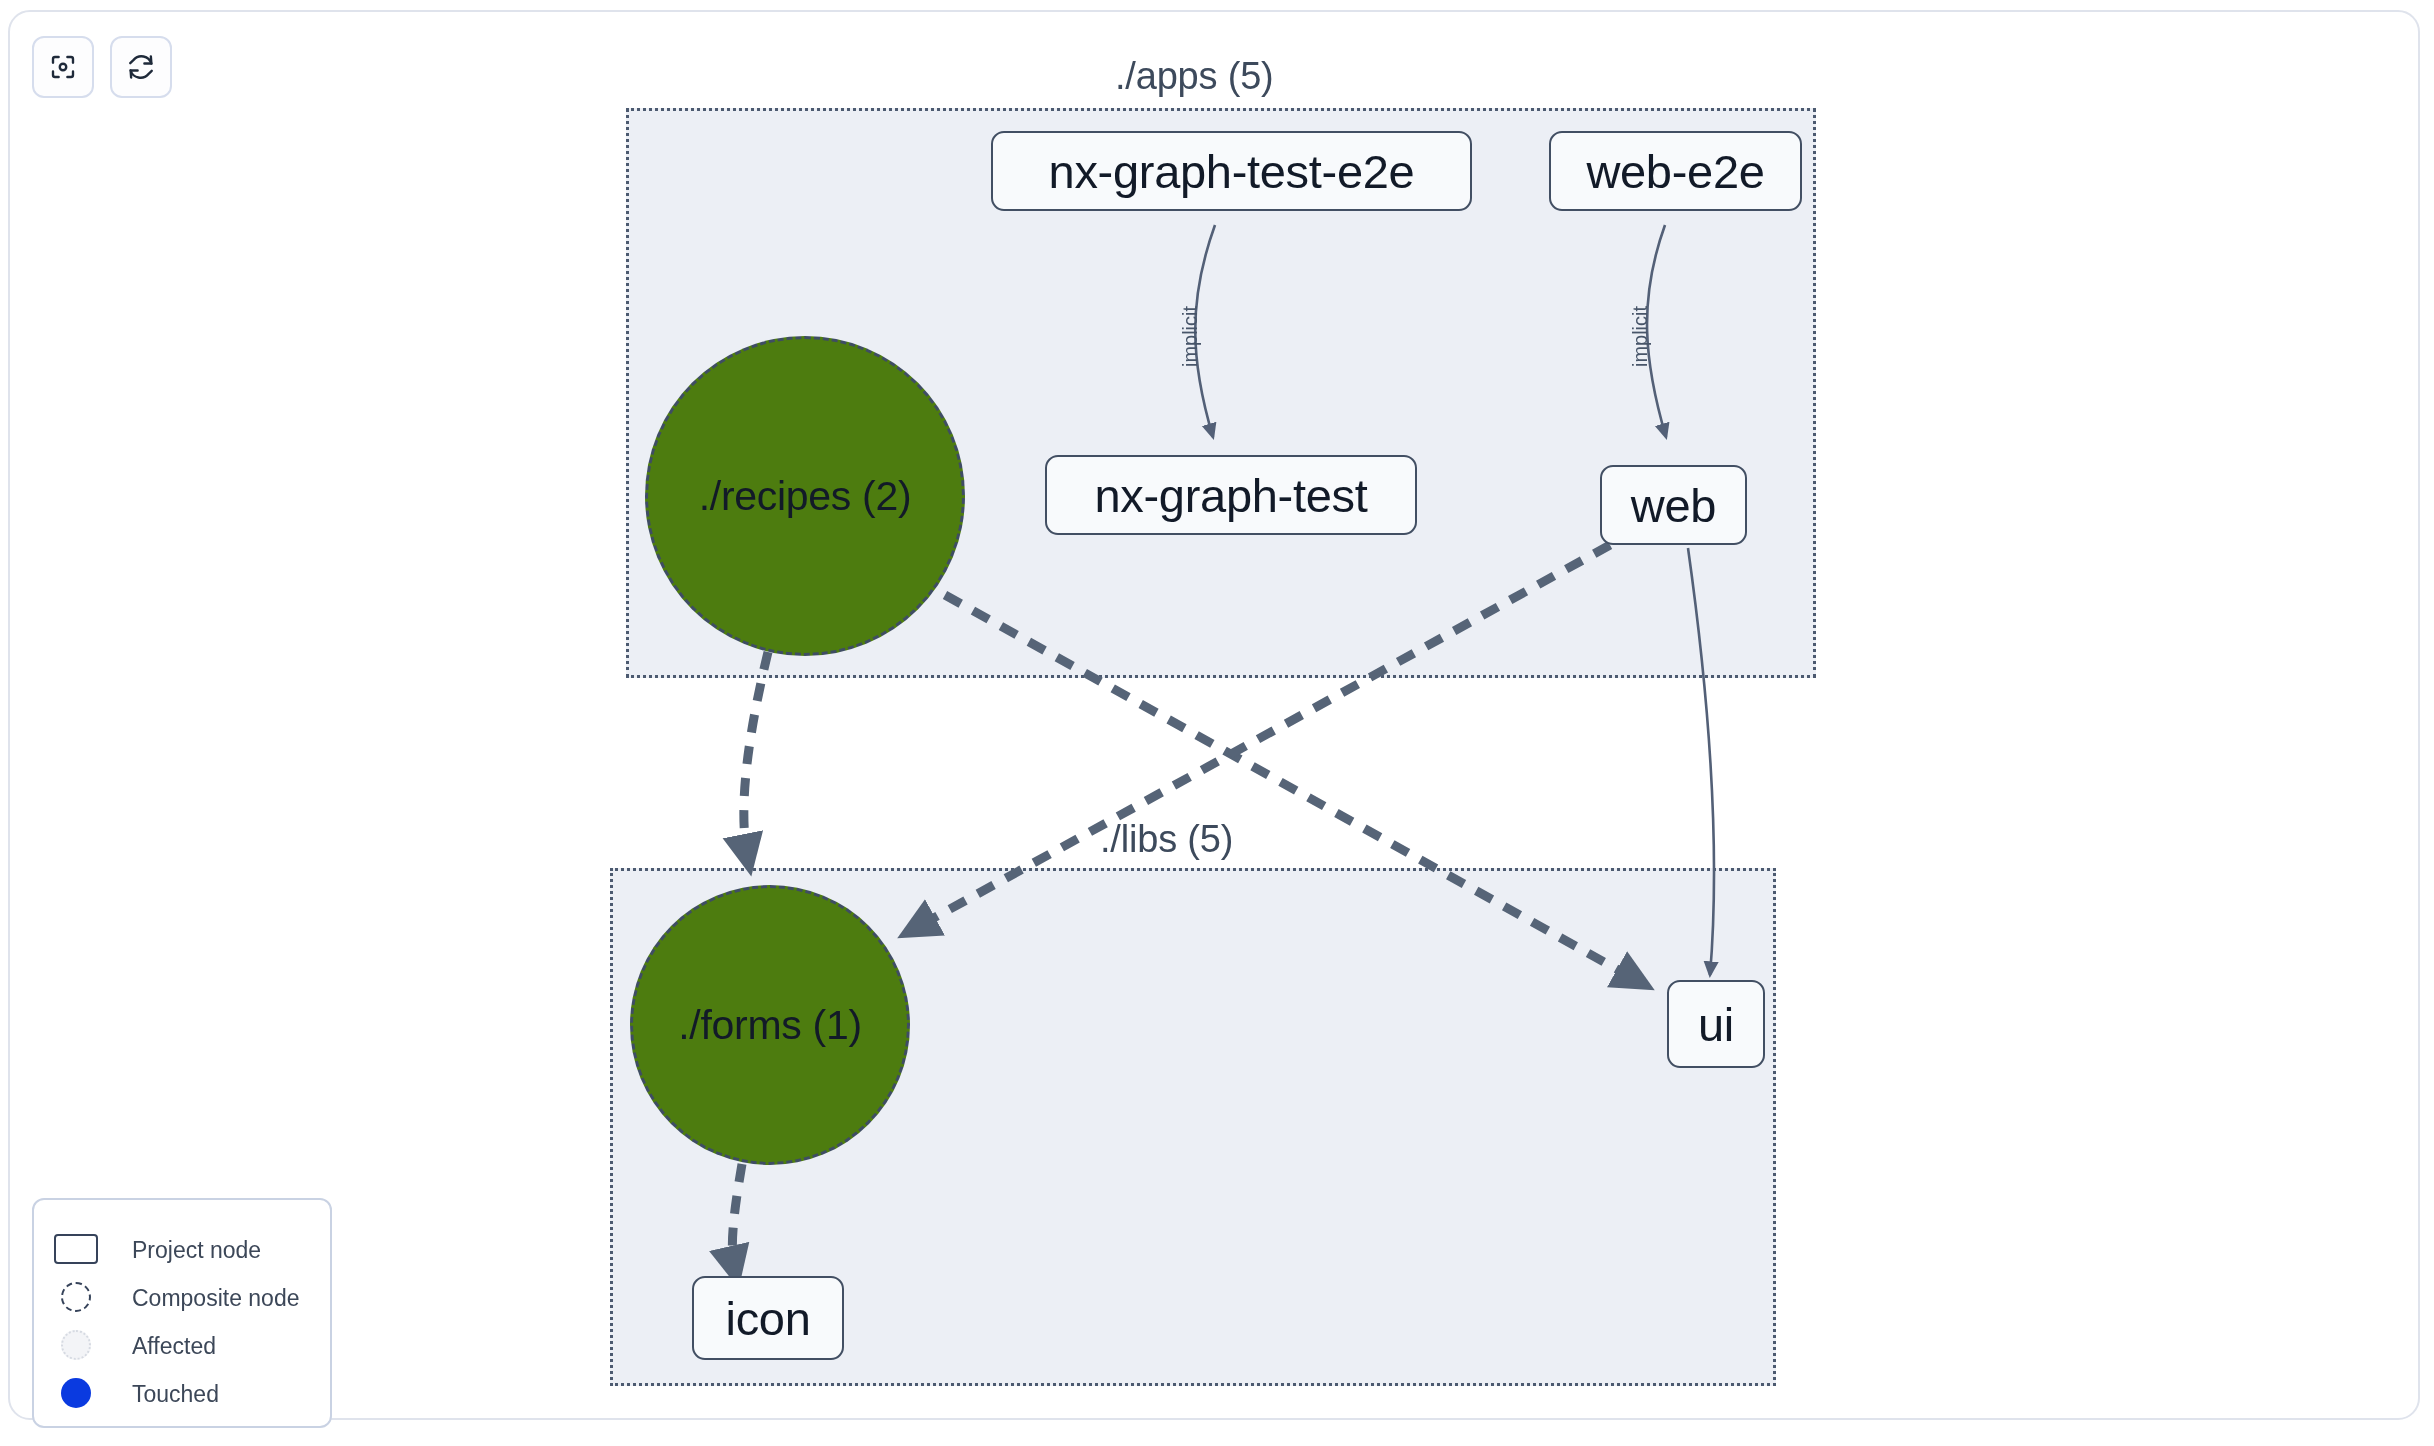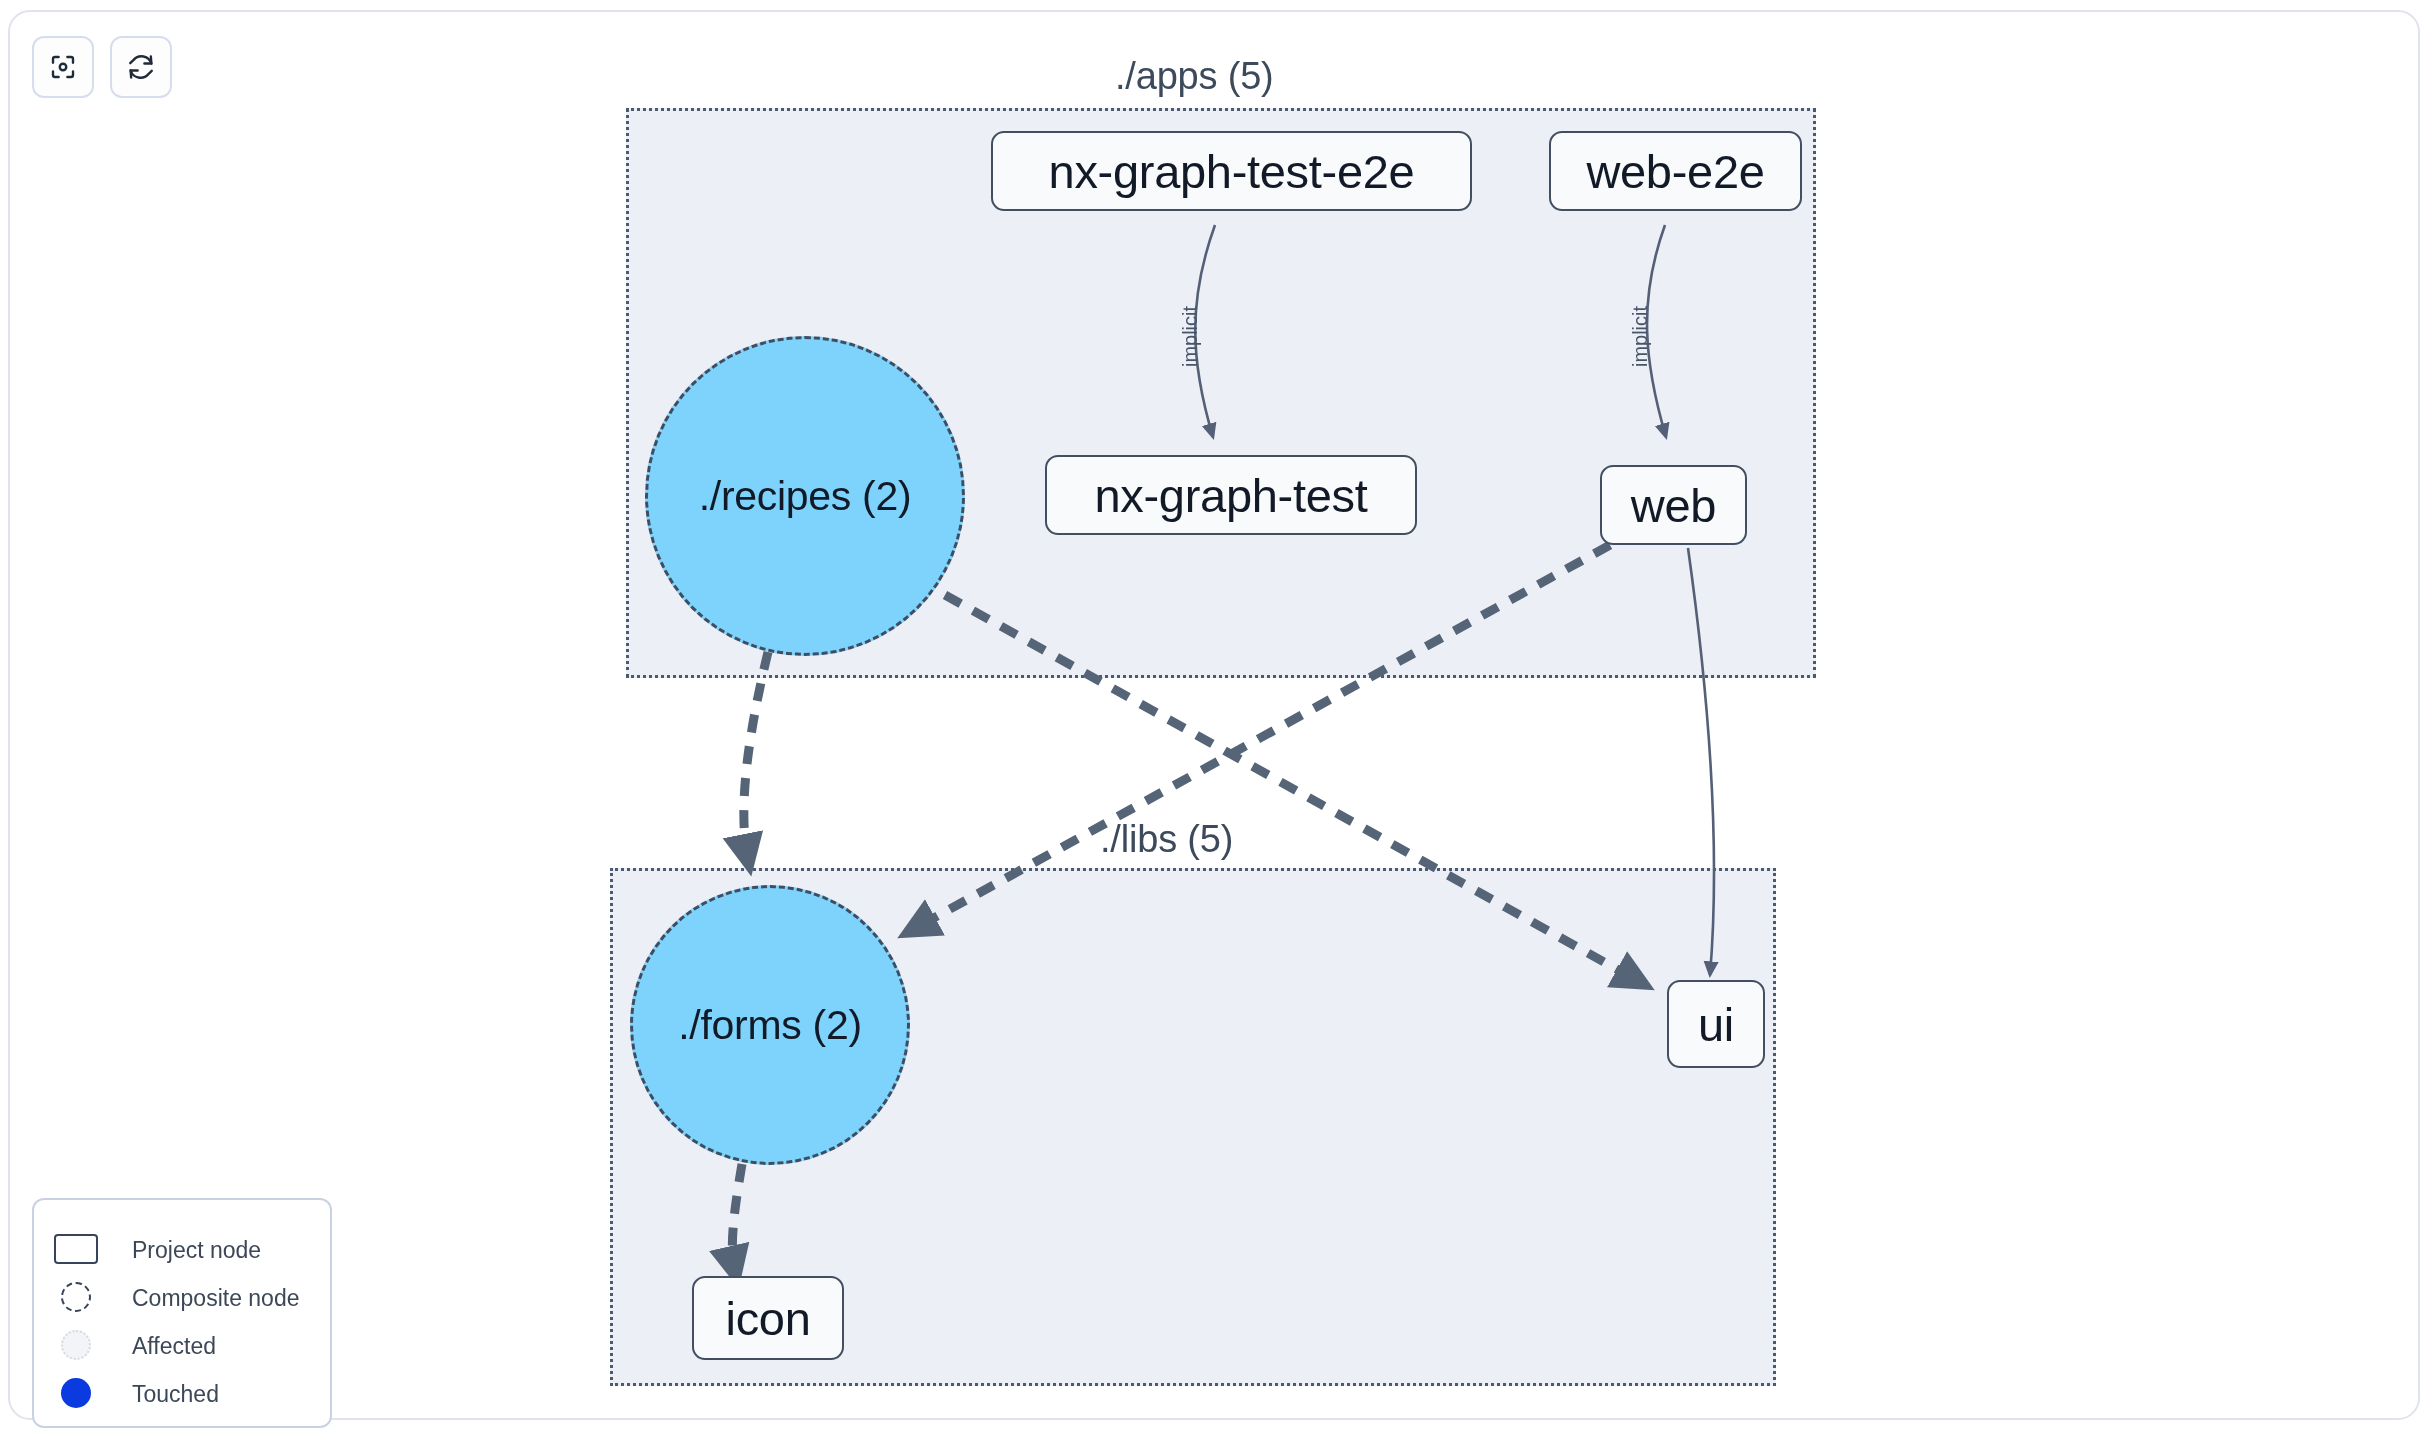--- a/index.html
+++ b/index.html
@@ -97,21 +97,21 @@
     white-space: nowrap;
     letter-spacing: -0.3px;
   }
 
   
   .node-circle {
     position: absolute;
     box-sizing: border-box;
     border: 3.5px dashed #3f4d63;
     border-radius: 50%;
-    background: #7dd3fc;
+    background: #4d7c0f;
     display: flex;
     align-items: center;
     justify-content: center;
     font-size: 41px;
     color: #121a28;
     z-index: 25;
     cursor: pointer;
     white-space: nowrap;
     letter-spacing: -0.3px;
   }
@@ -256,21 +256,21 @@
   <div class="node-rect" style="left:991px; top:131px; width:481px; height:80px;">nx-graph-test-e2e</div>
 
   <div class="node-rect" style="left:1549px; top:131px; width:253px; height:80px;">web-e2e</div>
 
   <div class="node-rect" style="left:1045px; top:455px; width:372px; height:80px;">nx-graph-test</div>
 
   <div class="node-rect" style="left:1600px; top:465px; width:147px; height:80px;">web</div>
 
   <div class="node-circle" style="left:645px; top:336px; width:320px; height:320px;">./recipes (2)</div>
 
-  <div class="node-circle" style="left:630px; top:885px; width:280px; height:280px;">./forms (2)</div>
+  <div class="node-circle" style="left:630px; top:885px; width:280px; height:280px;">./forms (1)</div>
 
   <div class="node-rect" style="left:1667px; top:980px; width:98px; height:88px;">ui</div>
 
   <div class="node-rect" style="left:692px; top:1276px; width:152px; height:84px;">icon</div>
 
   <div class="edge-label" style="left:1160px; top:325px; transform: rotate(-90deg);">implicit</div>
   <div class="edge-label" style="left:1610px; top:325px; transform: rotate(-90deg);">implicit</div>
 
   <div class="legend">
     <div class="legend-row">

